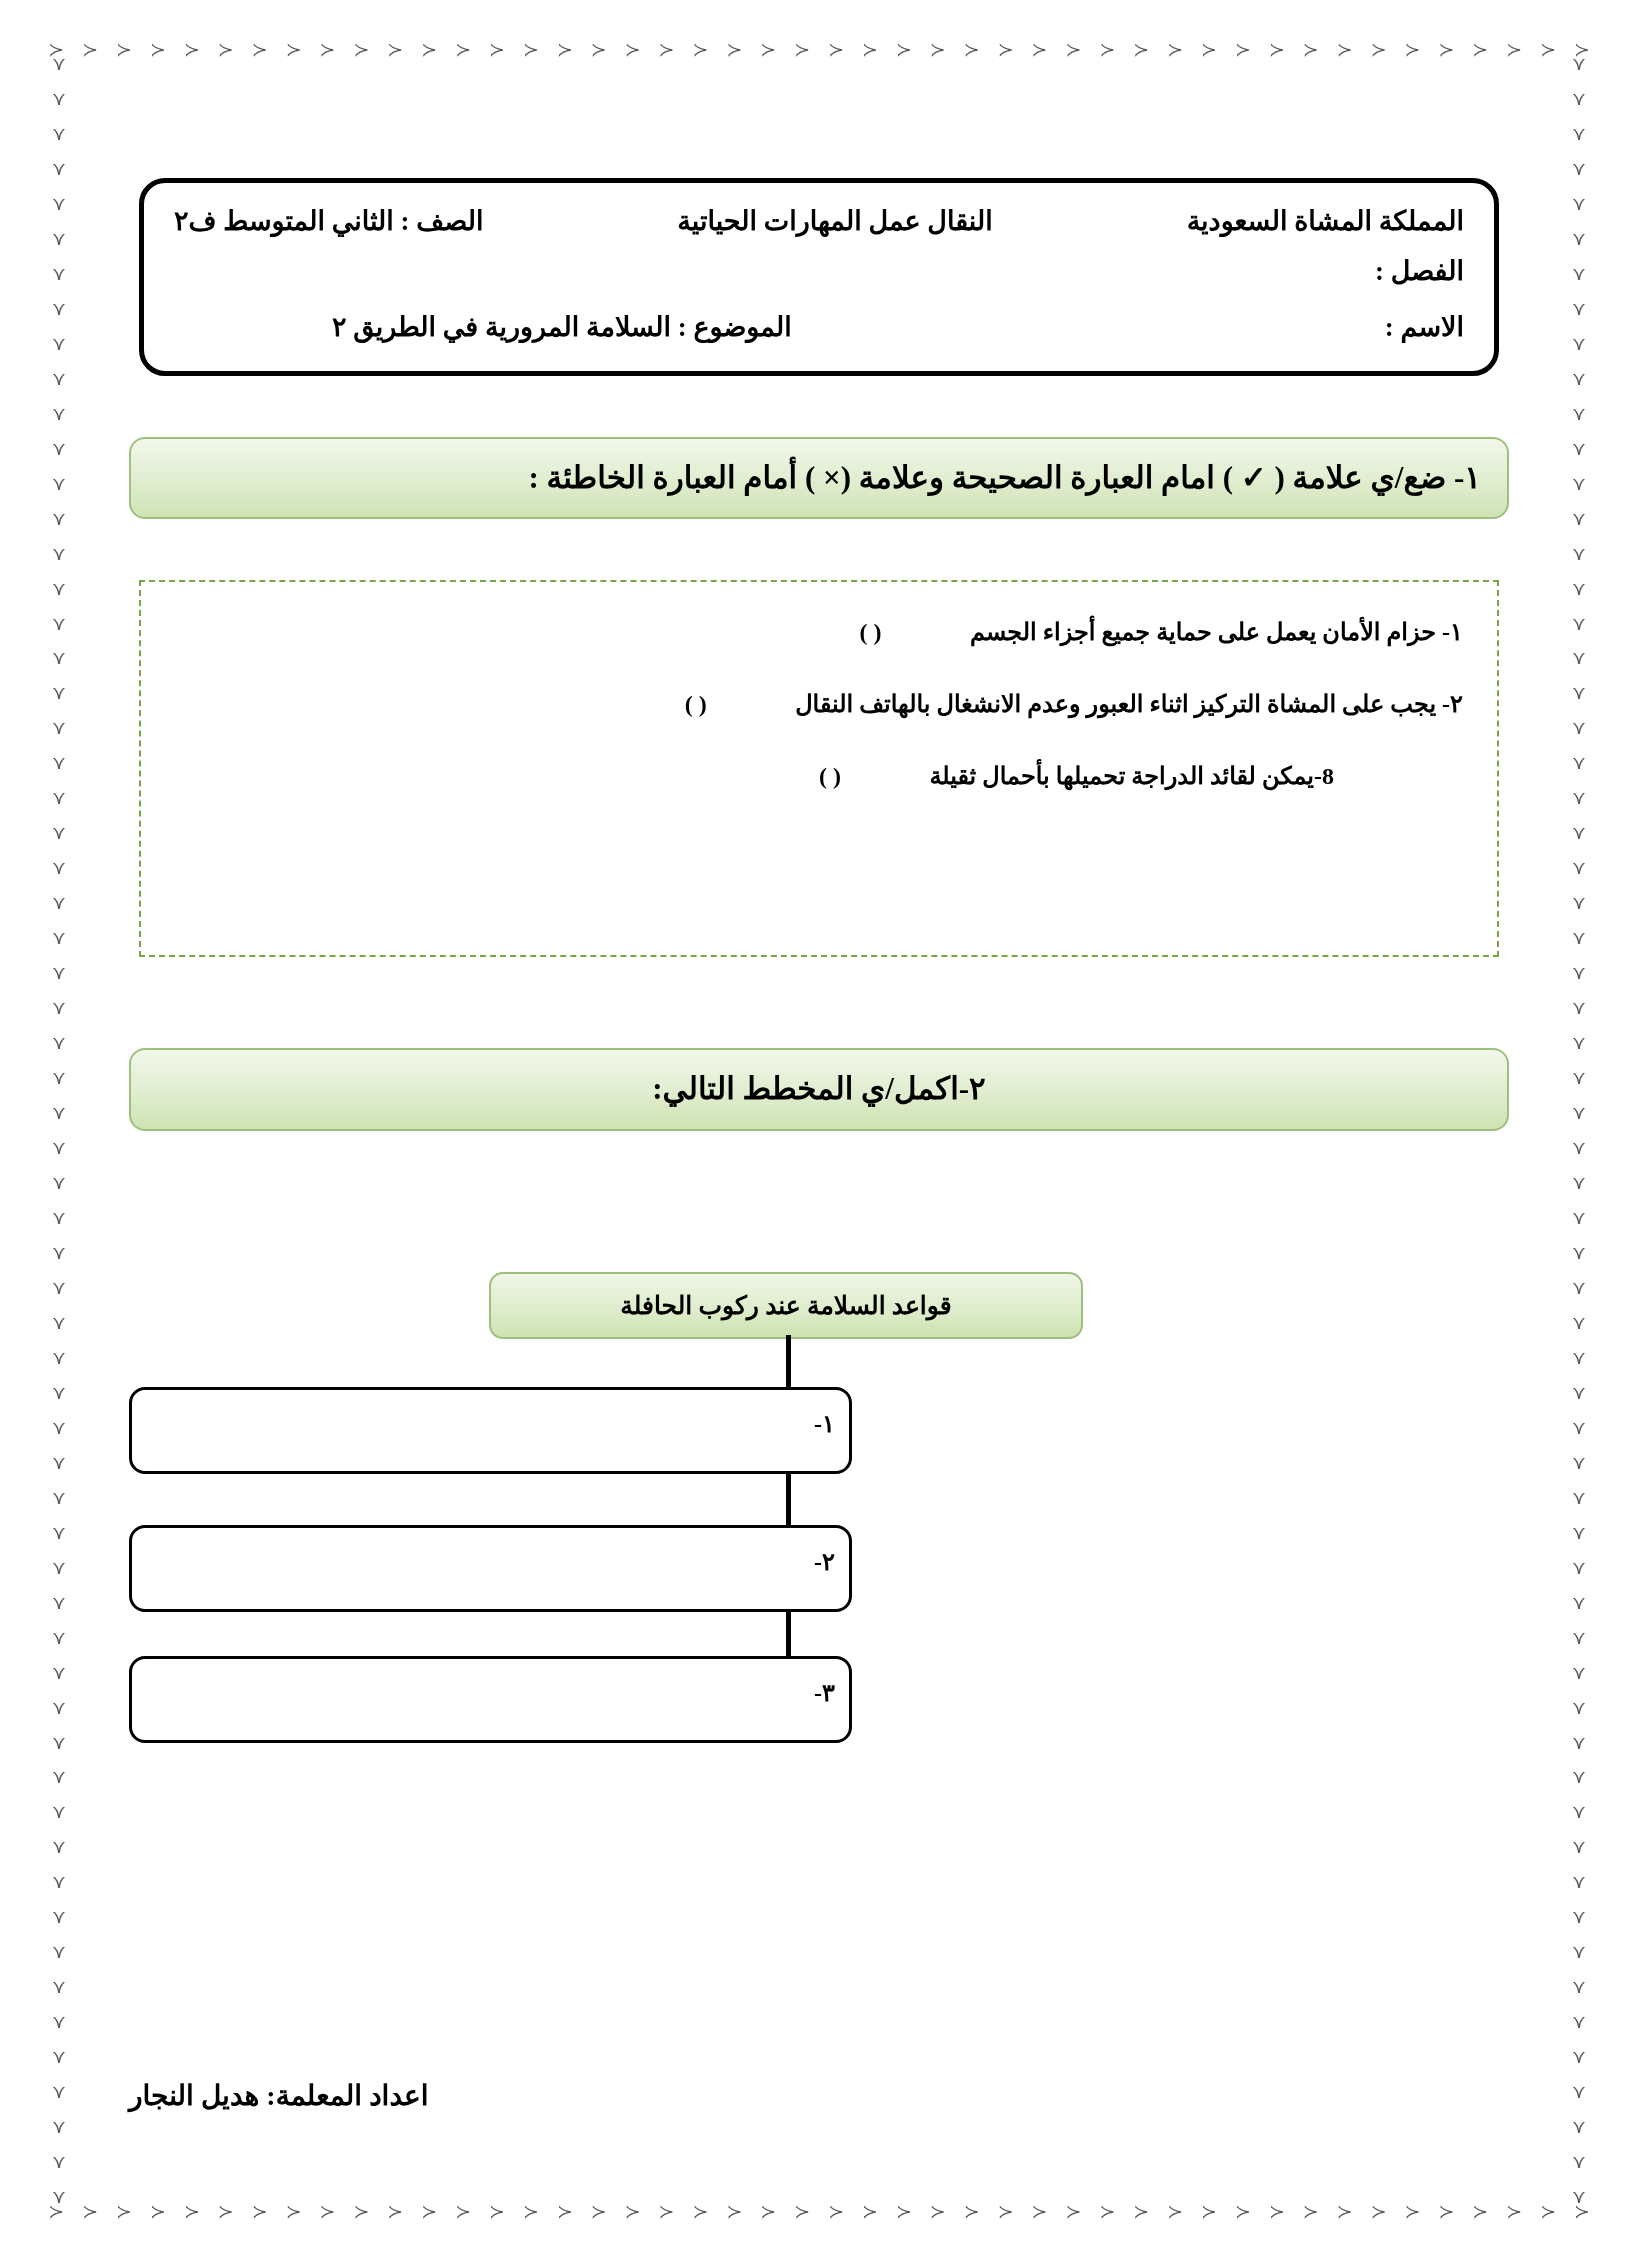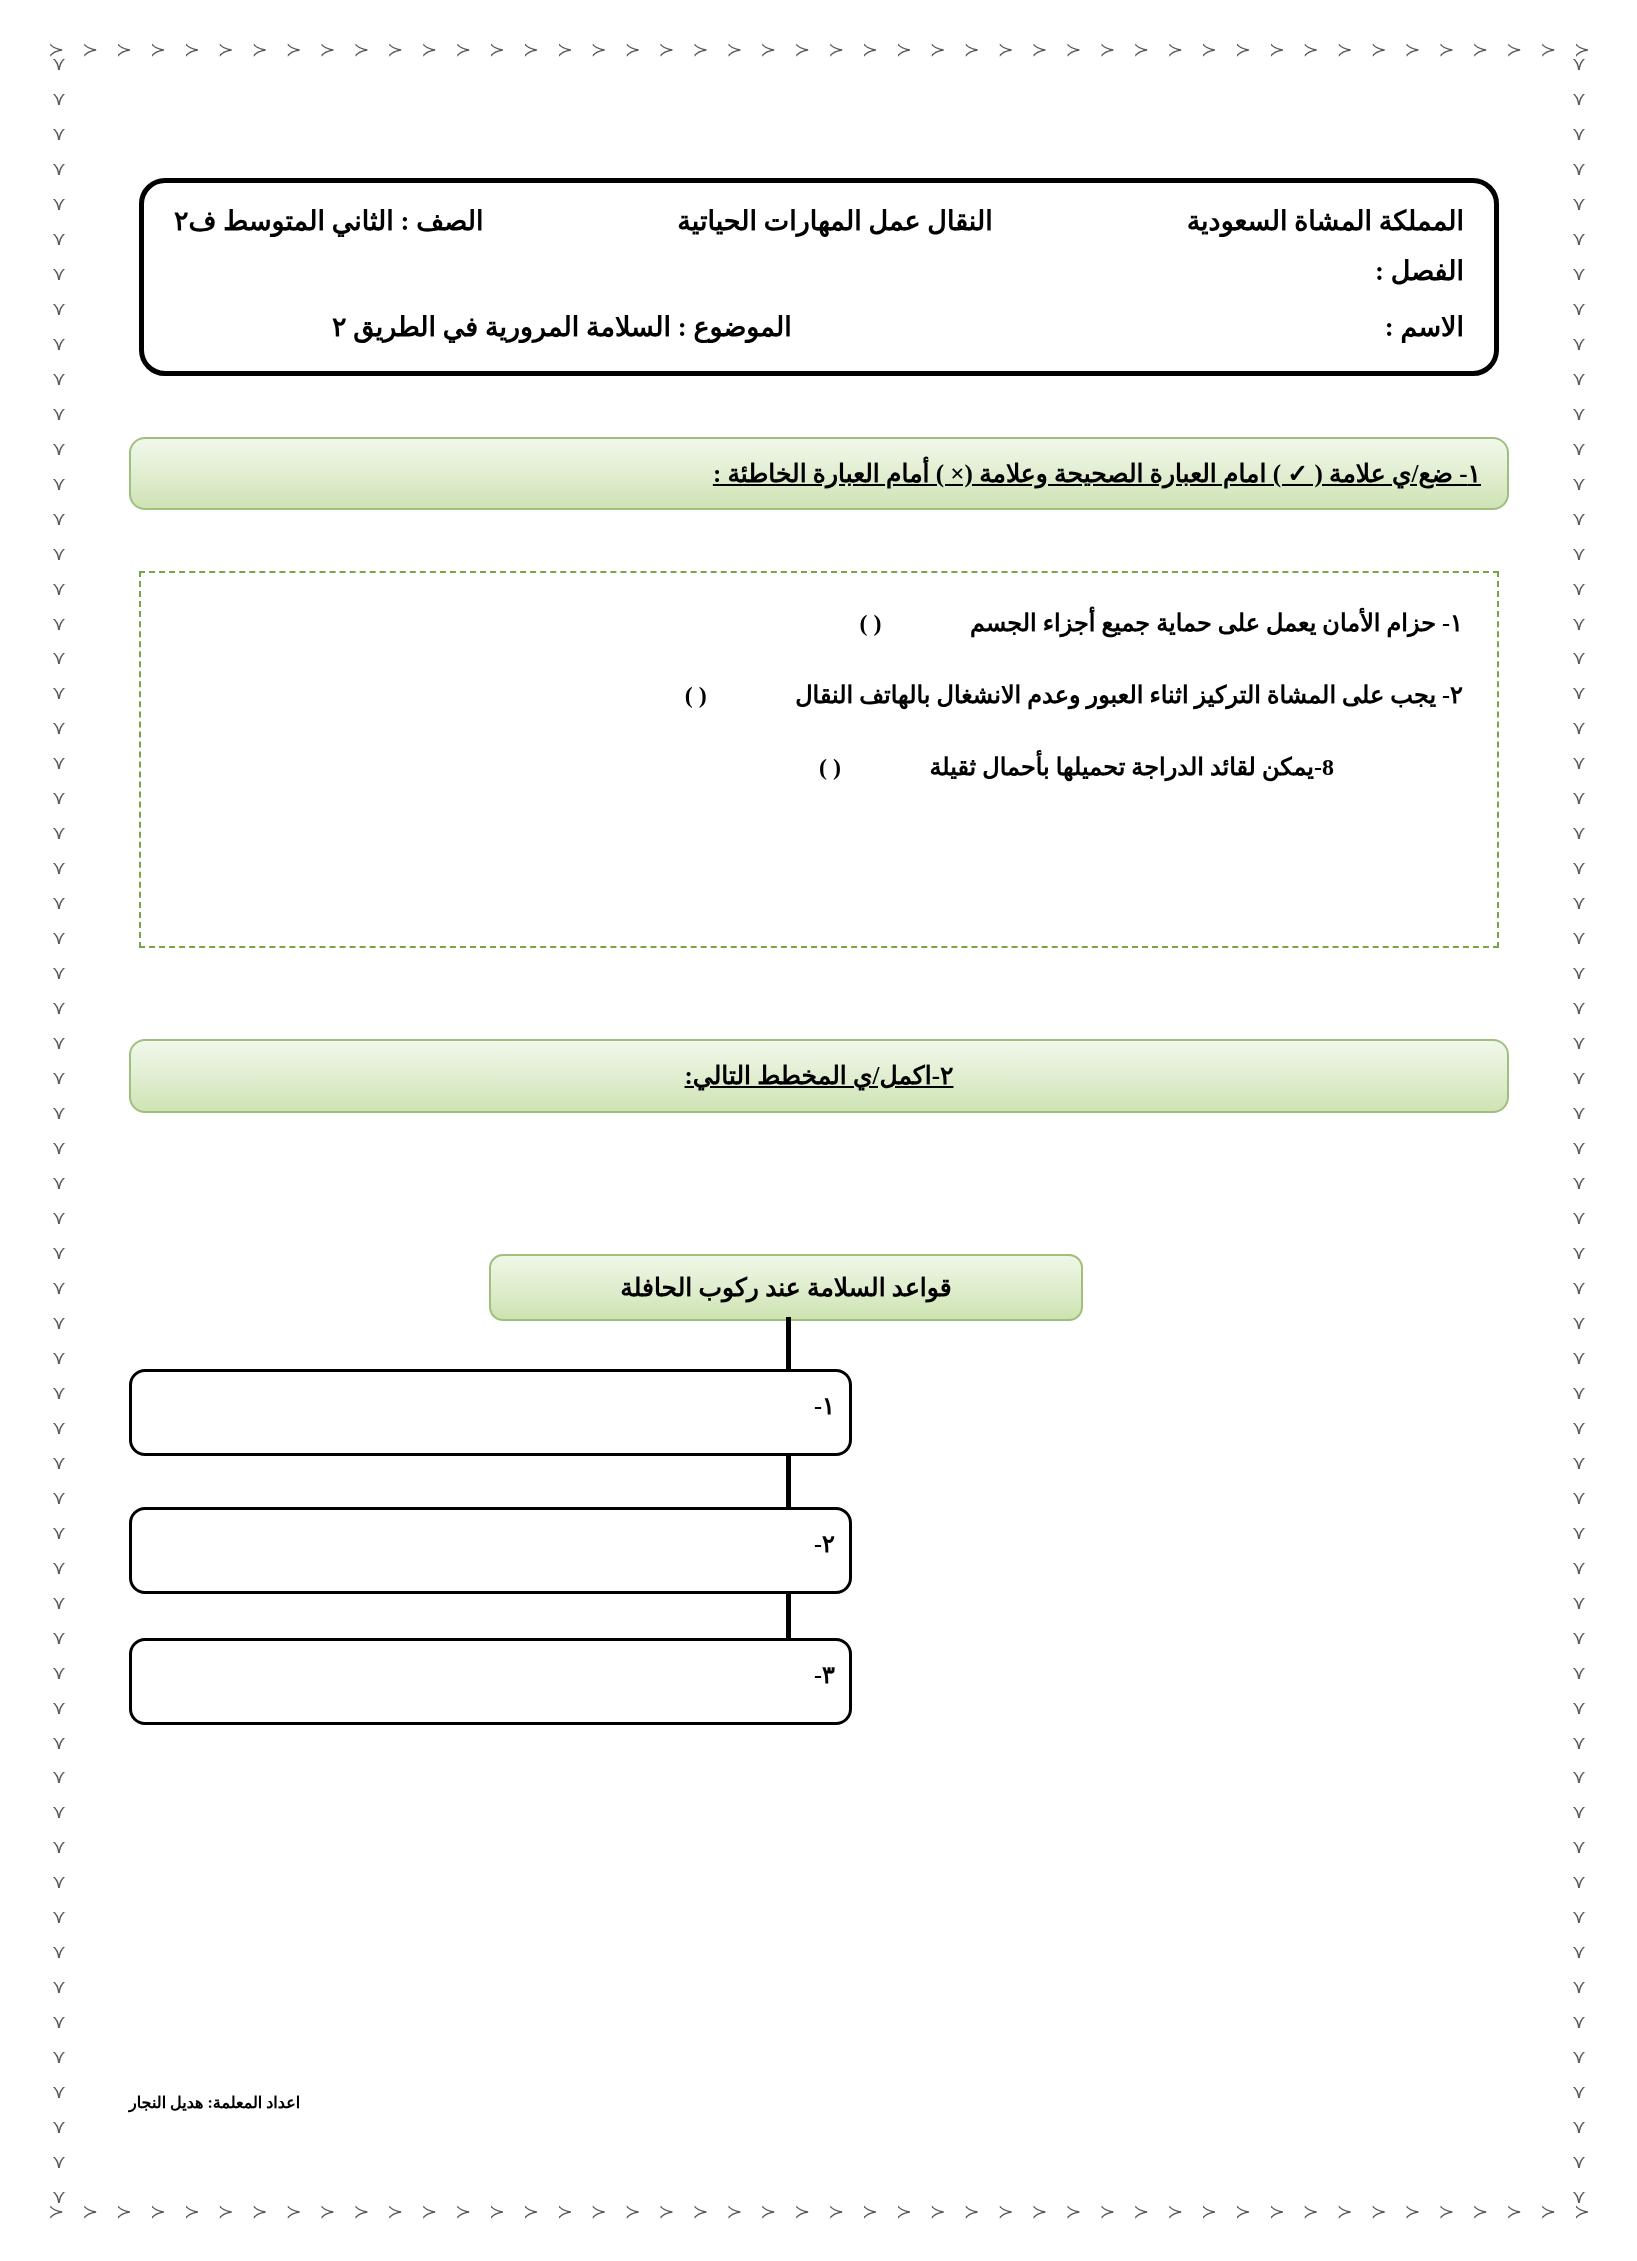--- a/index.html
+++ b/index.html
@@ -74,25 +74,24 @@
   .hdr-row .cell { white-space: nowrap; }
   .hdr-line2 { margin-top: 8px; display: flex; justify-content: space-between; align-items: center; }
 
   
   .green-bar {
     margin: 61px 20px 0 20px;
     border: 2px solid #9fbf7f;
     border-radius: 16px;
     background: linear-gradient(to bottom, #f1f7ea 0%, #e3efd4 45%, #cfe3b4 100%);
     padding: 16px 26px;
-    font-size: 25px;
+    font-size: 31px;
     font-weight: bold;
     text-align: right;
     line-height: 1.5;
-    text-decoration: underline;
   }
 
   
   .dashed-box {
     margin: 61px 30px 0 30px;
     border: 2px dashed #7aa544;
     padding: 36px 34px 40px 34px;
     min-height: 297px;
   }
   .q-line {
@@ -164,21 +163,21 @@
   
   .arm { height: 5px; }
   .arm1 { right: 742px; top: 166px; width: 119px; }
   .arm2 { right: 742px; top: 305px; width: 119px; }
   .arm3 { right: 742px; top: 436px; width: 119px; }
 
   .footer-note {
     position: absolute;
     left: 129px;
     bottom: 149px;
-    font-size: 16px;
+    font-size: 28px;
     font-weight: bold;
   }
 </style>
 </head>
 <body>
 
 <div class="page-border">
   <div class="border-edge border-top">
     <div class="border-h-row" id="bt">
         <span>≺</span>

